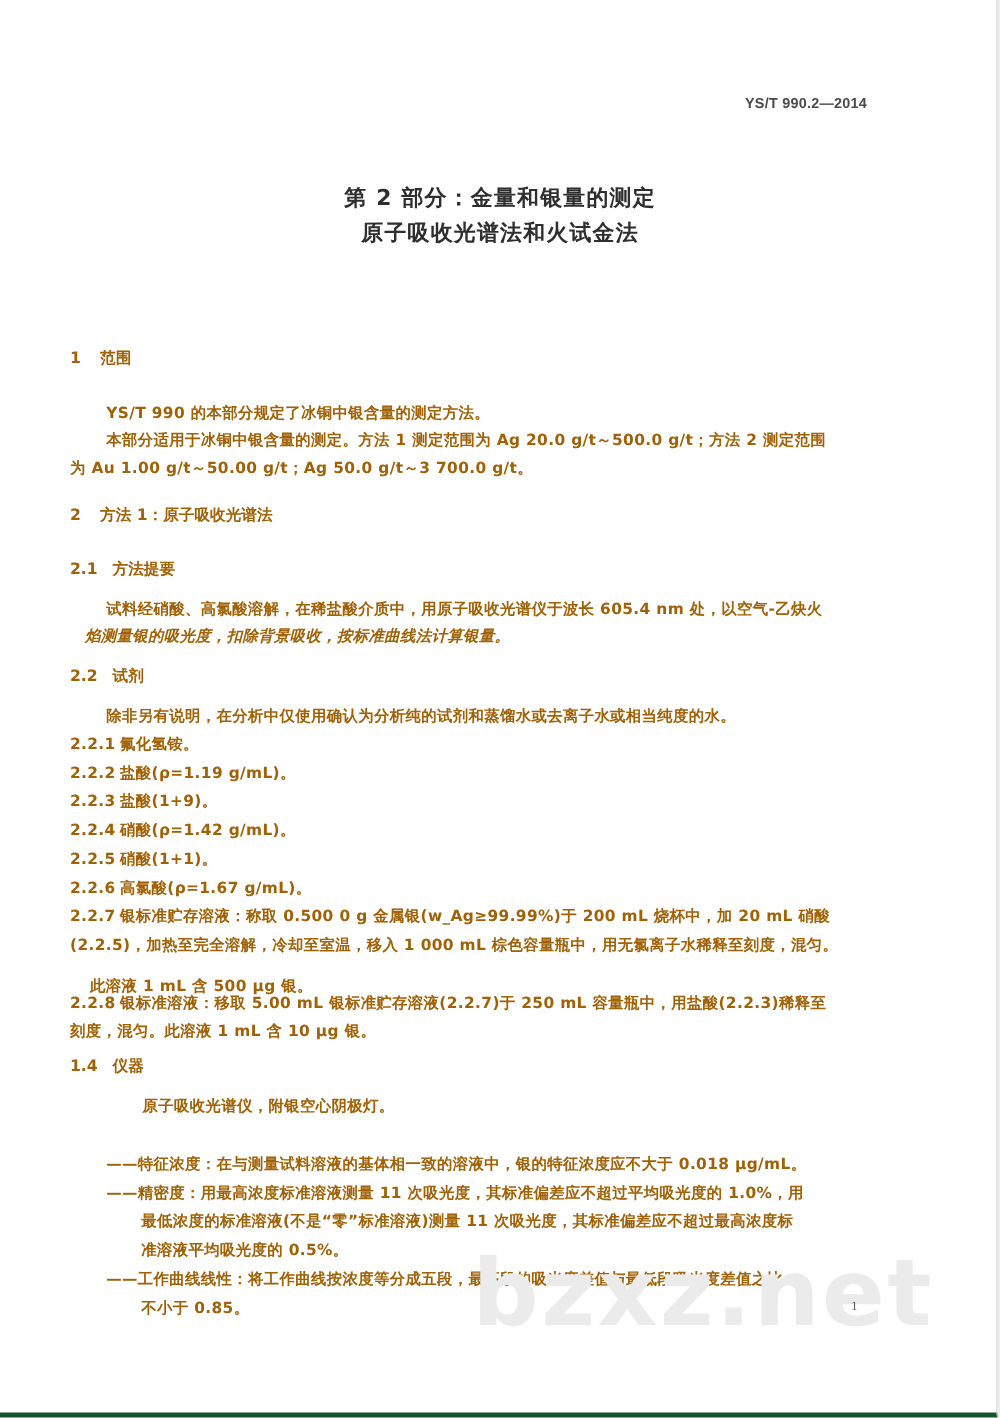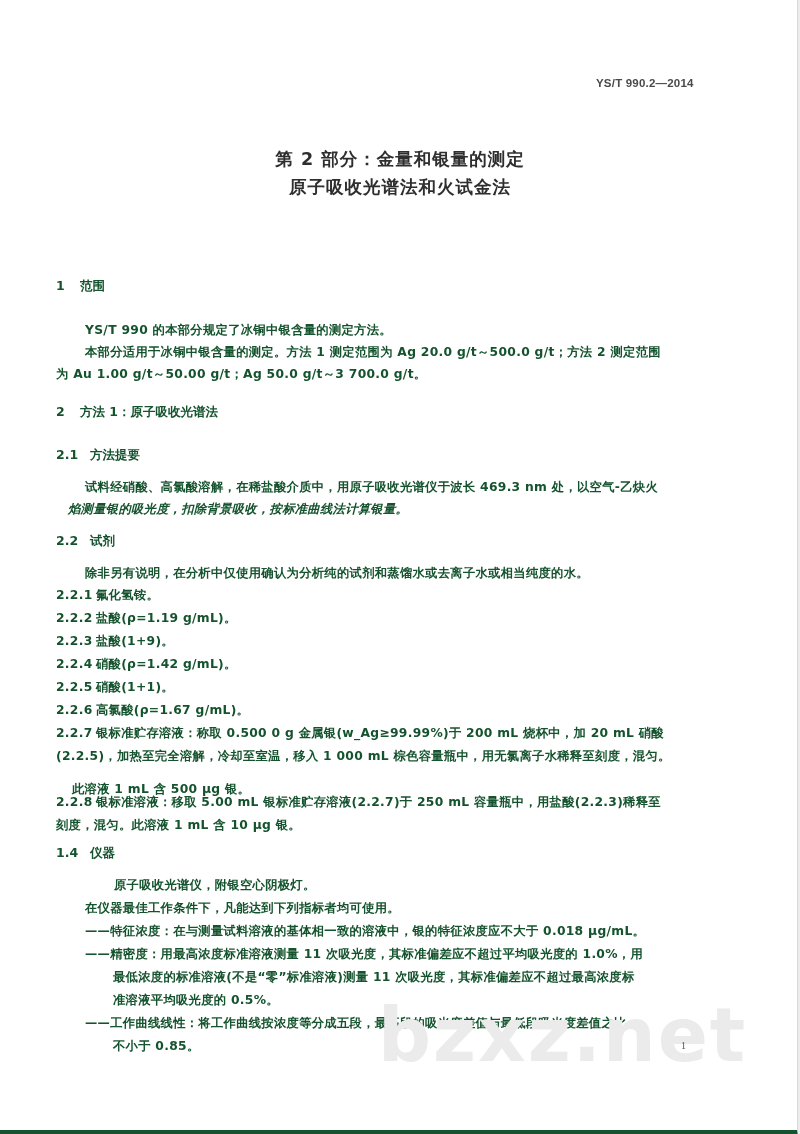--- a/index.html
+++ b/index.html
@@ -25,21 +25,21 @@
       font-family: "Liberation Sans", sans-serif;
     }
     .title-block {
       position: absolute; top: 145px; left: 0; width: 800px;
       text-align: center;
     }
     .title-line {
       font-size: 17.5px; font-weight: bold; color: #2e2e2e;
       line-height: 28px; letter-spacing: 1px;
     }
-    .abs { position: absolute; white-space: nowrap; font-size: 12.5px; font-weight: bold; color: #14532d; }
+    .abs { position: absolute; white-space: nowrap; font-size: 12.5px; font-weight: bold; color: #a16207; }
     .h1 { font-size: 12.5px; font-weight: bold; }
     .h1 .num { display: inline-block; width: 24px; }
     .h2 .num { display: inline-block; width: 34px; }
     .item .num { display: inline-block; width: 40px; }
     .para { font-size: 12.3px; letter-spacing: 0.3px; }
     .watermark {
       position: absolute; left: 378px; top: 998px;
       font-family: "DejaVu Sans", sans-serif;
       font-size: 74px; font-weight: bold; color: #ebebeb;
       letter-spacing: 2px; line-height: 1;
@@ -65,21 +65,21 @@
   <div class="abs para" style="top:344px;left:85px;">本部分适用于冰铜中银含量的测定。方法 1 测定范围为 Ag 20.0 g/t～500.0 g/t；方法 2 测定范围</div>
   <div class="abs para" style="top:366px;left:56px;">为 Au 1.00 g/t～50.00 g/t；Ag 50.0 g/t～3 700.0 g/t。</div>
 
   <div class="abs h1" style="top:404px;left:56px;">
     <span class="num">2</span><span>方法 1：原子吸收光谱法</span>
   </div>
 
   <div class="abs h2" style="top:447px;left:56px;">
     <span class="num">2.1</span><span>方法提要</span>
   </div>
-  <div class="abs para" style="top:479px;left:85px;">试料经硝酸、高氯酸溶解，在稀盐酸介质中，用原子吸收光谱仪于波长 469.3 nm 处，以空气-乙炔火</div>
+  <div class="abs para" style="top:479px;left:85px;">试料经硝酸、高氯酸溶解，在稀盐酸介质中，用原子吸收光谱仪于波长 605.4 nm 处，以空气-乙炔火</div>
   <div class="abs para" style="top:501px;left:68px;font-style:italic;">焰测量银的吸光度，扣除背景吸收，按标准曲线法计算银量。</div>
 
   <div class="abs h2" style="top:533px;left:56px;">
     <span class="num">2.2</span><span>试剂</span>
   </div>
   <div class="abs para" style="top:565px;left:85px;">除非另有说明，在分析中仅使用确认为分析纯的试剂和蒸馏水或去离子水或相当纯度的水。</div>
 
   <div class="abs para item" style="top:587px;left:56px;">
     <span class="num">2.2.1</span><span>氟化氢铵。</span>
   </div>
@@ -105,21 +105,20 @@
   <div class="abs para" style="top:781px;left:56px;padding-left:16px;">此溶液 1 mL 含 500 μg 银。</div>
   <div class="abs para item" style="top:794px;left:56px;">
     <span class="num">2.2.8</span><span>银标准溶液：移取 5.00 mL 银标准贮存溶液(2.2.7)于 250 mL 容量瓶中，用盐酸(2.2.3)稀释至</span>
   </div>
   <div class="abs para" style="top:817px;left:56px;">刻度，混匀。此溶液 1 mL 含 10 μg 银。</div>
 
   <div class="abs h2" style="top:845px;left:56px;">
     <span class="num">1.4</span><span>仪器</span>
   </div>
   <div class="abs para" style="top:877px;left:85px;margin-left:29px;">原子吸收光谱仪，附银空心阴极灯。</div>
-  <div class="abs para" style="top:900px;left:85px;">在仪器最佳工作条件下，凡能达到下列指标者均可使用。</div>
   <div class="abs para" style="top:923px;left:85px;">——特征浓度：在与测量试料溶液的基体相一致的溶液中，银的特征浓度应不大于 0.018 μg/mL。</div>
   <div class="abs para" style="top:946px;left:85px;">——精密度：用最高浓度标准溶液测量 11 次吸光度，其标准偏差应不超过平均吸光度的 1.0%，用</div>
   <div class="abs para" style="top:969px;left:113px;">最低浓度的标准溶液(不是“零”标准溶液)测量 11 次吸光度，其标准偏差应不超过最高浓度标</div>
   <div class="abs para" style="top:992px;left:113px;">准溶液平均吸光度的 0.5%。</div>
   <div class="abs para" style="top:1015px;left:85px;">——工作曲线线性：将工作曲线按浓度等分成五段，最高段的吸光度差值与最低段吸光度差值之比</div>
 
   <div class="watermark">bzxz.net</div>
 
   <div class="abs para" style="top:1038px;left:113px;z-index:2;">不小于 0.85。</div>
 

